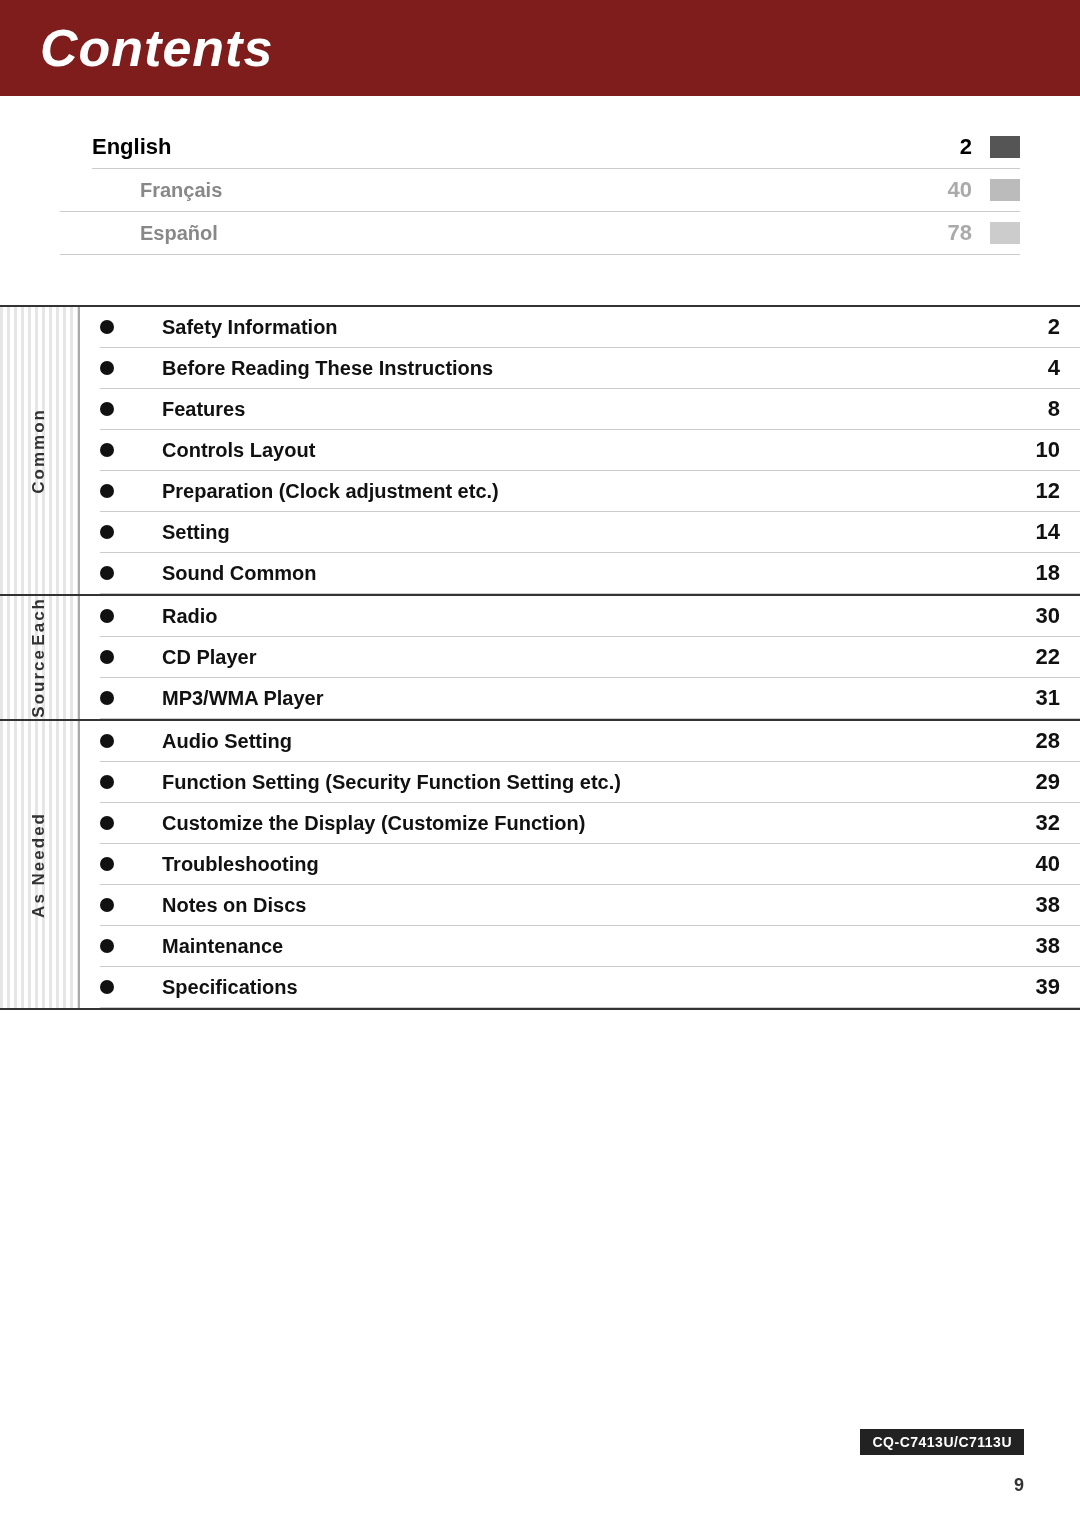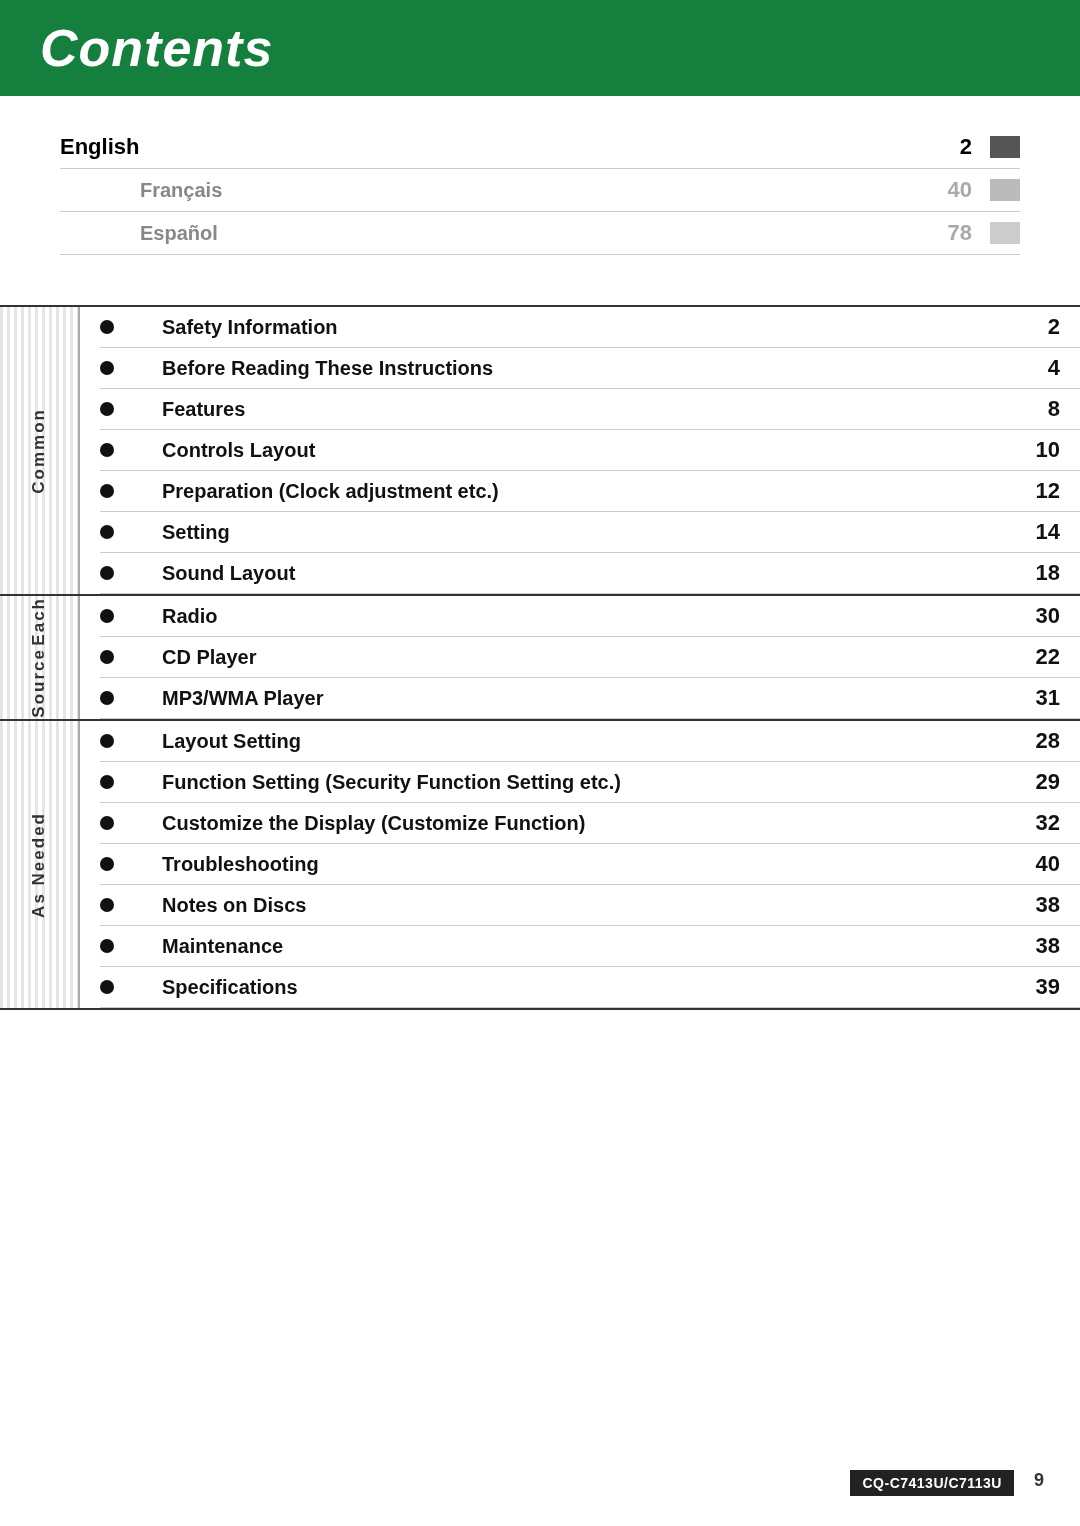--- a/index.html
+++ b/index.html
@@ -8,21 +8,21 @@
       font-family: Arial, Helvetica, sans-serif;
       background: #fff;
       width: 1080px;
       min-height: 1526px;
       position: relative;
       overflow-x: hidden;
     }
 
     
     .header {
-      background: #15803d;
+      background: #7f1d1d;
       padding: 18px 40px 18px 40px;
       margin-bottom: 0;
     }
     .header-title {
       font-size: 52px;
       font-weight: 900;
       color: #fff;
       letter-spacing: 1px;
       font-style: italic;
     }
@@ -37,20 +37,21 @@
       align-items: center;
       border-bottom: 1px solid #ccc;
       padding: 8px 0;
       position: relative;
     }
 
     .lang-row.english {
       font-weight: 900;
       font-size: 22px;
       color: #000;
+      margin-left: 32px;
     }
     .lang-row.francais {
       font-weight: 700;
       font-size: 20px;
       color: #888;
       padding-left: 80px;
     }
     .lang-row.espanol {
       font-weight: 700;
       font-size: 20px;
@@ -167,24 +168,25 @@
       font-weight: 900;
       color: #111;
       min-width: 40px;
       text-align: right;
     }
 
     
     .footer {
       position: absolute;
       bottom: 30px;
-      right: 36px;
-      display: flex;
-      align-items: flex-start;
+      right: 56px;
+      display: flex;
+      align-items: flex-end;
       gap: 20px;
+      flex-direction: column;
     }
 
     .model-badge {
       background: #222;
       color: #fff;
       font-size: 14px;
       font-weight: 700;
       padding: 5px 12px;
       letter-spacing: 0.5px;
     }
@@ -268,21 +270,21 @@
           <span class="toc-title">Preparation (Clock adjustment etc.)</span>
           <span class="toc-page">12</span>
         </div>
         <div class="toc-row">
           <span class="toc-bullet"></span>
           <span class="toc-title">Setting</span>
           <span class="toc-page">14</span>
         </div>
         <div class="toc-row">
           <span class="toc-bullet"></span>
-          <span class="toc-title">Sound Layout</span>
+          <span class="toc-title">Sound Common</span>
           <span class="toc-page">18</span>
         </div>
       </div>
     </div>
     <div class="section-block">
       <div class="section-label-col two-line">
         <div class="section-label-stripes"></div>
         <div class="section-label-text">Each</div>
         <div class="section-label-text">Source</div>
       </div>
@@ -305,21 +307,21 @@
       </div>
     </div>
     <div class="section-block">
       <div class="section-label-col">
         <div class="section-label-stripes"></div>
         <div class="section-label-text">As Needed</div>
       </div>
       <div class="section-items">
         <div class="toc-row">
           <span class="toc-bullet"></span>
-          <span class="toc-title">Layout Setting</span>
+          <span class="toc-title">Audio Setting</span>
           <span class="toc-page">28</span>
         </div>
         <div class="toc-row">
           <span class="toc-bullet"></span>
           <span class="toc-title">Function Setting (Security Function Setting etc.)</span>
           <span class="toc-page">29</span>
         </div>
         <div class="toc-row">
           <span class="toc-bullet"></span>
           <span class="toc-title">Customize the Display (Customize Function)</span>

